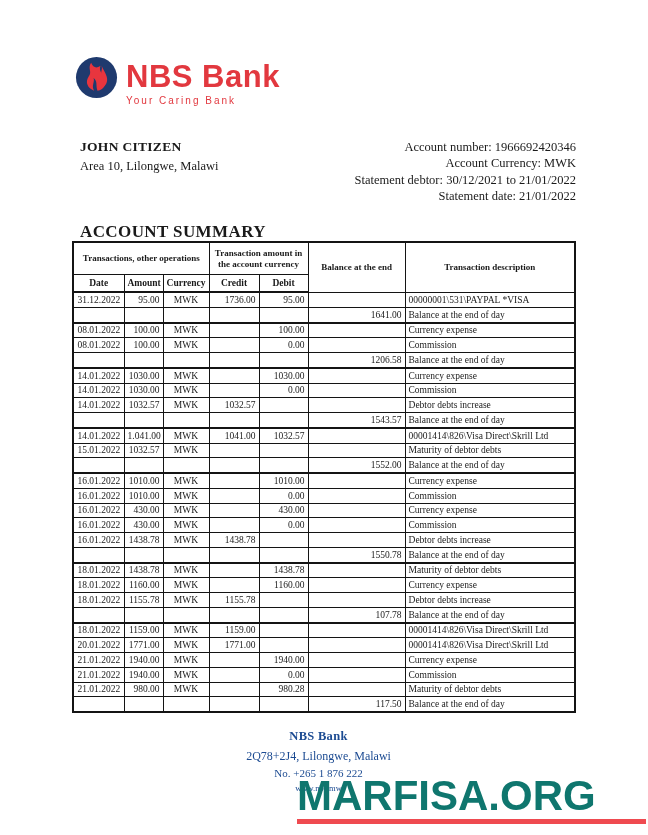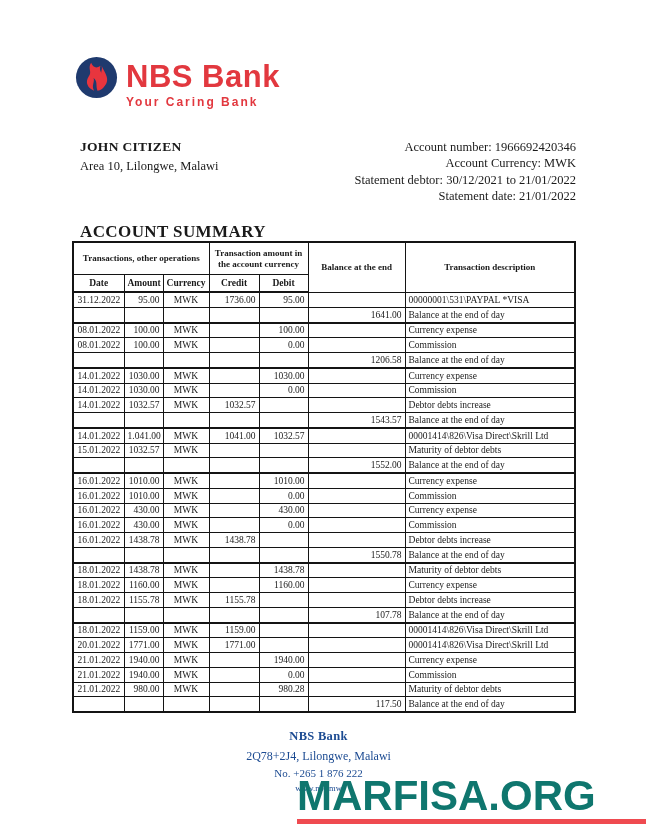--- a/index.html
+++ b/index.html
@@ -11,22 +11,22 @@
 
   
   .logo { position:absolute; top:40px; left:75px; display:flex; gap:8px; }
   .logo-circle { width:43px; height:43px; flex:0 0 auto; }
   .logo-textcol { margin-top:5px; }
   .brand {
     font-family:"Liberation Sans", sans-serif; font-weight:bold;
     font-size:31px; line-height:1; color:#e2383f; letter-spacing:0.5px;
   }
   .tagline {
-    font-family:"Liberation Sans", sans-serif; font-weight:bold;
-    font-size:12px; color:#e2383f; letter-spacing:2px; margin-top:3px;
+    font-family:"Liberation Sans", sans-serif; font-weight:normal;
+    font-size:10px; color:#e2383f; letter-spacing:2px; margin-top:3px;
   }
 
   
   .info { position:absolute; top:123px; left:80px; right:72px; display:flex; justify-content:space-between;gap:24px; }
   .customer-name { font-size:13.5px; font-weight:bold; letter-spacing:0.3px; }
   .customer-address { font-size:12.5px; margin-top:3.5px; }
   .meta { text-align:right; font-size:12.5px; line-height:16.3px; }
 
   .summary-title { position:absolute; top:206px; left:80px; font-size:17px; font-weight:bold; letter-spacing:0.4px; }
 

